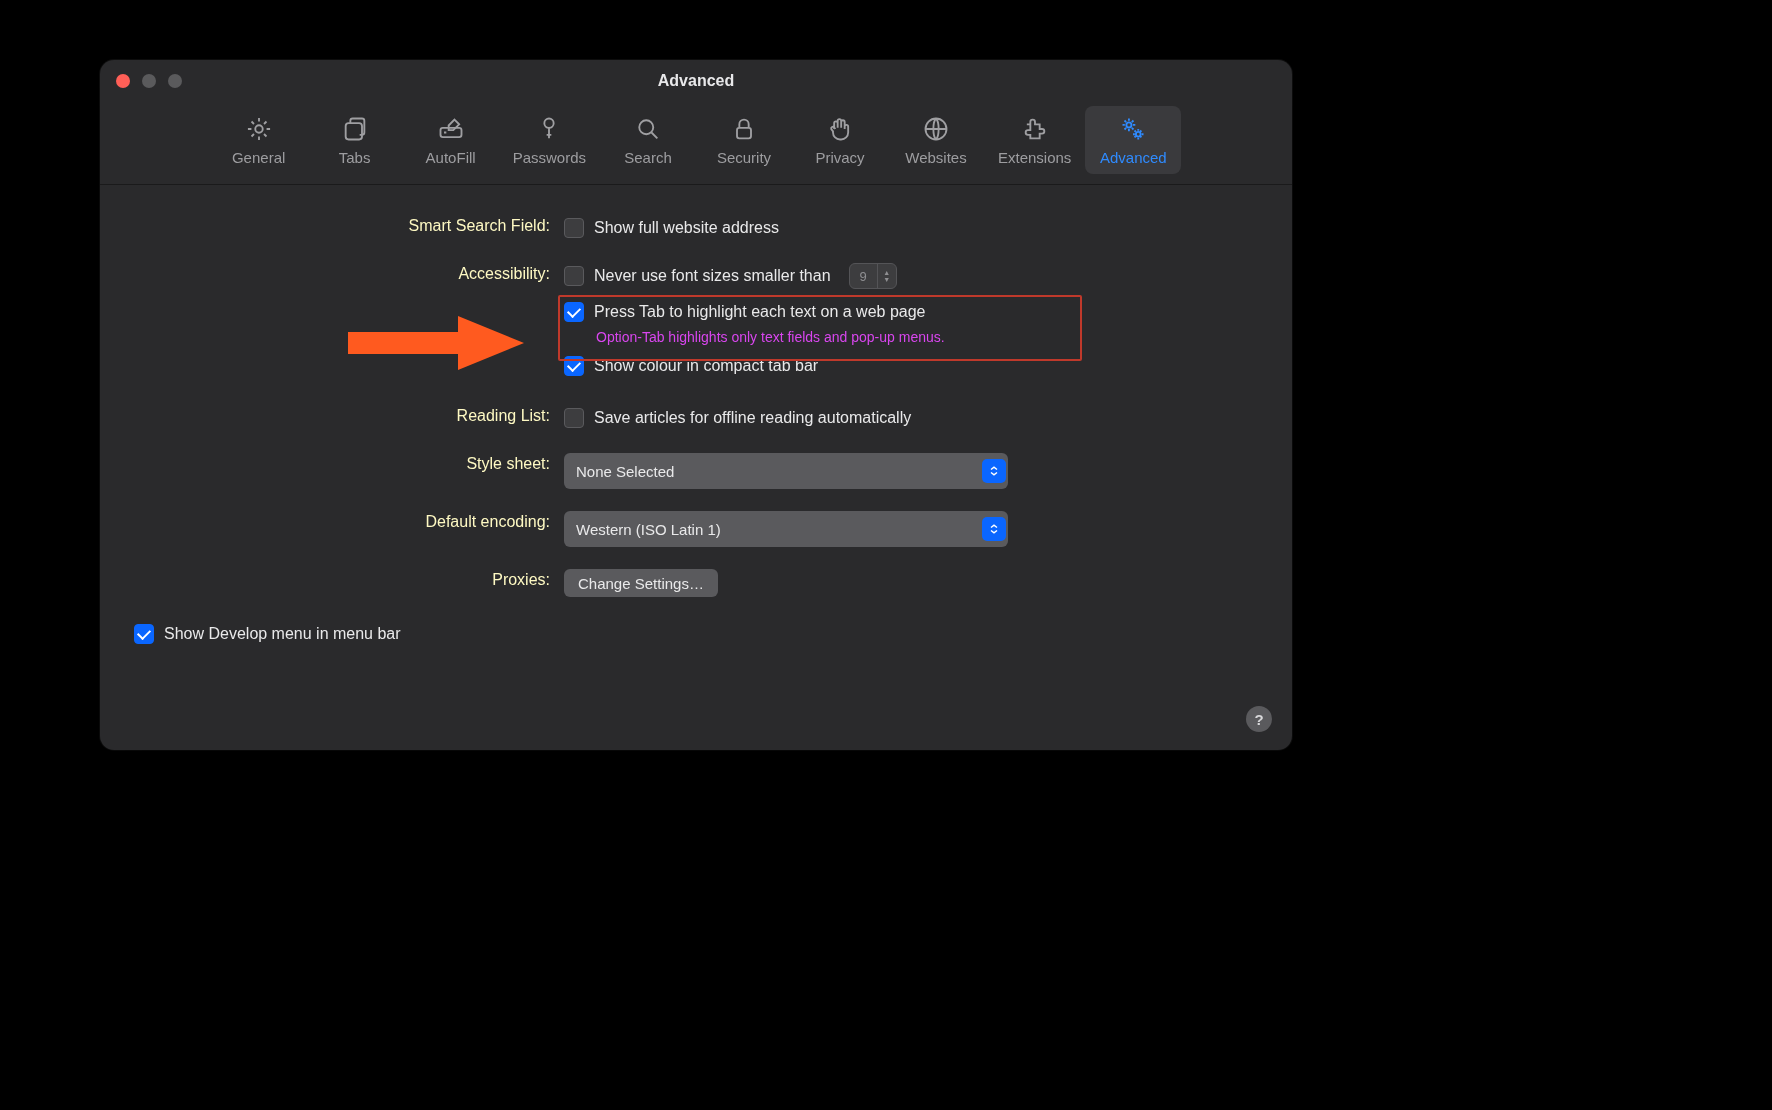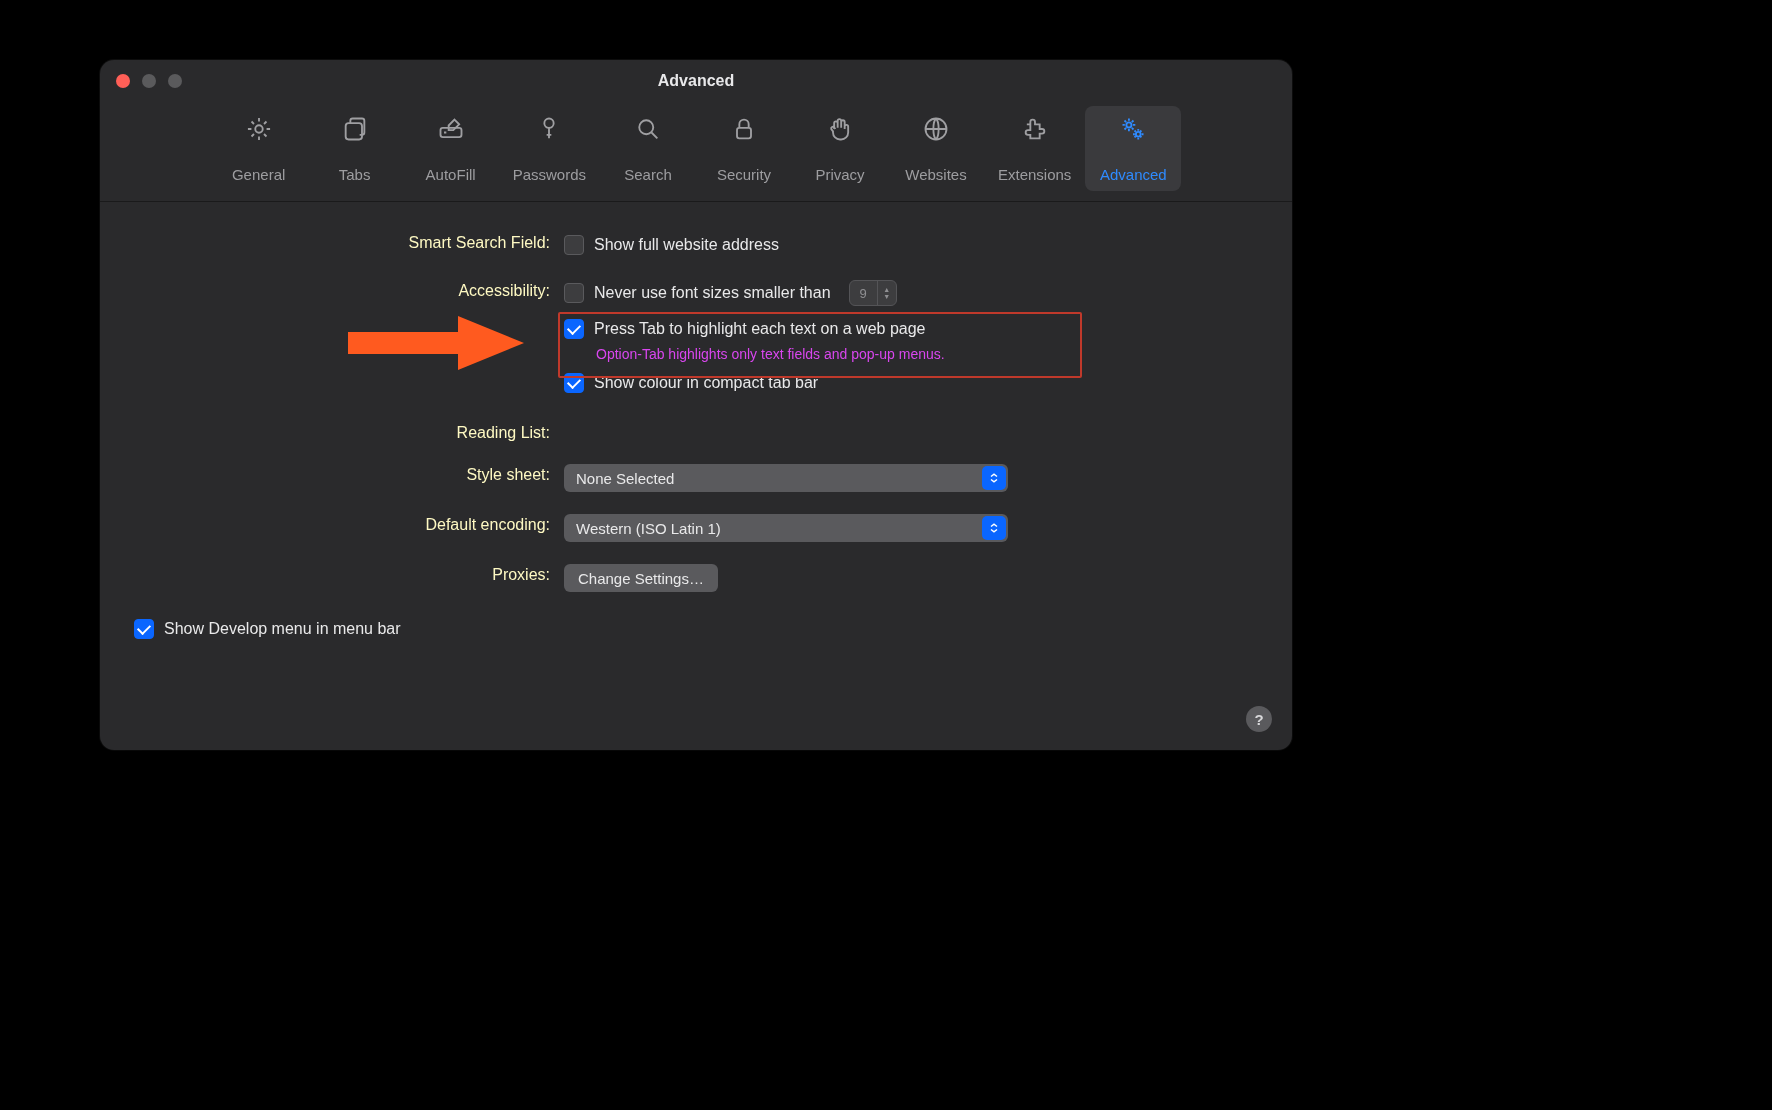--- a/index.html
+++ b/index.html
@@ -11,21 +11,21 @@
   }
   
   .titlebar{height:40px;position:relative;}
   .traffic{position:absolute;left:16px;top:14px;display:flex;gap:12px;}
   .dot{width:14px;height:14px;border-radius:50%;}
   .dot.red{background:#ff5f57;}
   .dot.grey{background:#5a5a5c;}
   .title{position:absolute;left:0;right:0;top:12px;text-align:center;font-size:16px;font-weight:600;color:#e8e8ea;}
   
   .toolbar{display:flex;justify-content:center;gap:0;padding:6px 0 10px 0;border-bottom:1px solid #1a1a1b;}
-  .tb-item{display:flex;flex-direction:column;align-items:center;gap:22px;padding:8px 14px;border-radius:8px;min-width:68px;}
+  .tb-item{display:flex;flex-direction:column;align-items:center;gap:5px;padding:8px 14px;border-radius:8px;min-width:68px;}
   .tb-item .icon{width:30px;height:30px;display:flex;align-items:center;justify-content:center;}
   .tb-item .icon svg{stroke:#9f9fa2;fill:none;stroke-width:1.6;}
   .tb-item .lbl{font-size:15px;color:#9d9da0;white-space:nowrap;}
   .tb-item.active{background:#3a3a3d;}
   .tb-item.active .lbl{color:#2f8bff;}
   .tb-item.active .icon svg{stroke:#2f8bff;}
   
   .content{padding:30px 34px 20px 34px;}
   .row{display:flex;align-items:flex-start;margin:0 0 22px 0;}
   .row .lab{width:416px;text-align:right;padding-right:14px;font-size:16px;color:#fef9c3;padding-top:2px;}
@@ -33,21 +33,21 @@
   .line{display:flex;align-items:center;gap:10px;min-height:26px;}
   .sub{font-size:14px;color:#d946ef;margin:4px 0 2px 32px;}
   .cbx{width:18px;height:18px;border-radius:4px;border:1px solid #5a5a5d;background:#3d3d3f;display:inline-flex;align-items:center;justify-content:center;flex:0 0 auto;}
   .cbx.checked{background:#0a66ff;border-color:#0a66ff;}
   .cbx.checked::after{content:"";width:10px;height:6px;border-left:2px solid #fff;border-bottom:2px solid #fff;transform:rotate(-45deg);margin-top:-3px;}
   .txt{font-size:16px;color:#e9e9ea;}
   .stepper{display:inline-flex;align-items:center;background:#3d3d3f;border:1px solid #545457;border-radius:6px;height:24px;margin-left:8px;}
   .stepper .num{padding:0 10px;font-size:13px;color:#8f8f92;}
   .stepper .arrs{width:18px;height:100%;border-left:1px solid #545457;display:flex;flex-direction:column;align-items:center;justify-content:center;gap:1px;}
   .stepper .arrs span{font-size:7px;color:#8f8f92;line-height:6px;}
-  .popup{display:inline-flex;align-items:center;justify-content:space-between;background:#5a5a5d;border-radius:6px;height:28px;padding-left:12px;min-width:432px;color:#e9e9ea;font-size:15px;}
+  .popup{display:inline-flex;align-items:center;justify-content:space-between;background:#5a5a5d;border-radius:6px;height:36px;padding-left:12px;min-width:432px;color:#e9e9ea;font-size:15px;}
   .popup .cap{display:flex;align-items:center;justify-content:center;width:24px;height:24px;margin:2px;border-radius:5px;background:#0a66ff;}
   .popup .cap svg{stroke:#fff;fill:none;stroke-width:2;}
   .btn{display:inline-flex;align-items:center;background:#5a5a5d;border-radius:6px;height:28px;padding:0 14px;color:#e9e9ea;font-size:15px;}
   .annot{position:absolute;border:2px solid #c0392b;border-radius:2px;pointer-events:none;}
   .arrow{position:absolute;pointer-events:none;}
   .help{position:absolute;right:20px;bottom:18px;width:26px;height:26px;border-radius:50%;background:#5a5a5d;color:#d8d8da;display:flex;align-items:center;justify-content:center;font-size:15px;font-weight:600;}
 </style>
 </head>
 <body>
 
@@ -190,20 +190,26 @@
           <span class="cbx checked"></span>
           <span class="txt">Show colour in compact tab bar</span>
         </div>
 
         <div class="annot" style="left:-6px;top:32px;width:520px;height:62px;"></div>
       </div>
     </div>
 
     <div class="row">
       <div class="lab">Reading List:</div>
+      <div class="val">
+        <div class="line">
+          <span class="cbx"></span>
+          <span class="txt">Save articles for offline reading automatically</span>
+        </div>
+      </div>
     </div>
 
     <div class="row">
       <div class="lab">Style sheet:</div>
       <div class="val">
         <div class="popup">
           <span>None Selected</span>
           <span class="cap">
             <svg viewBox="0 0 16 16" width="12" height="14">
                 <path d="M4 6l4-3 4 3M4 10l4 3 4-3"></path>

